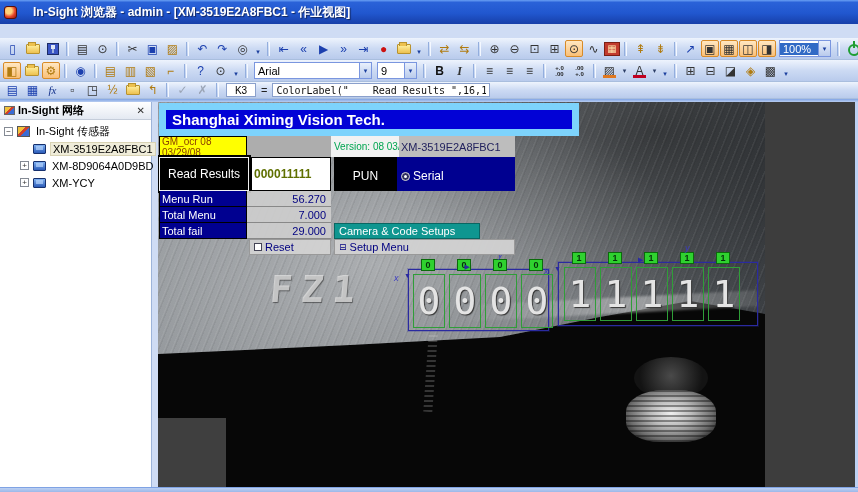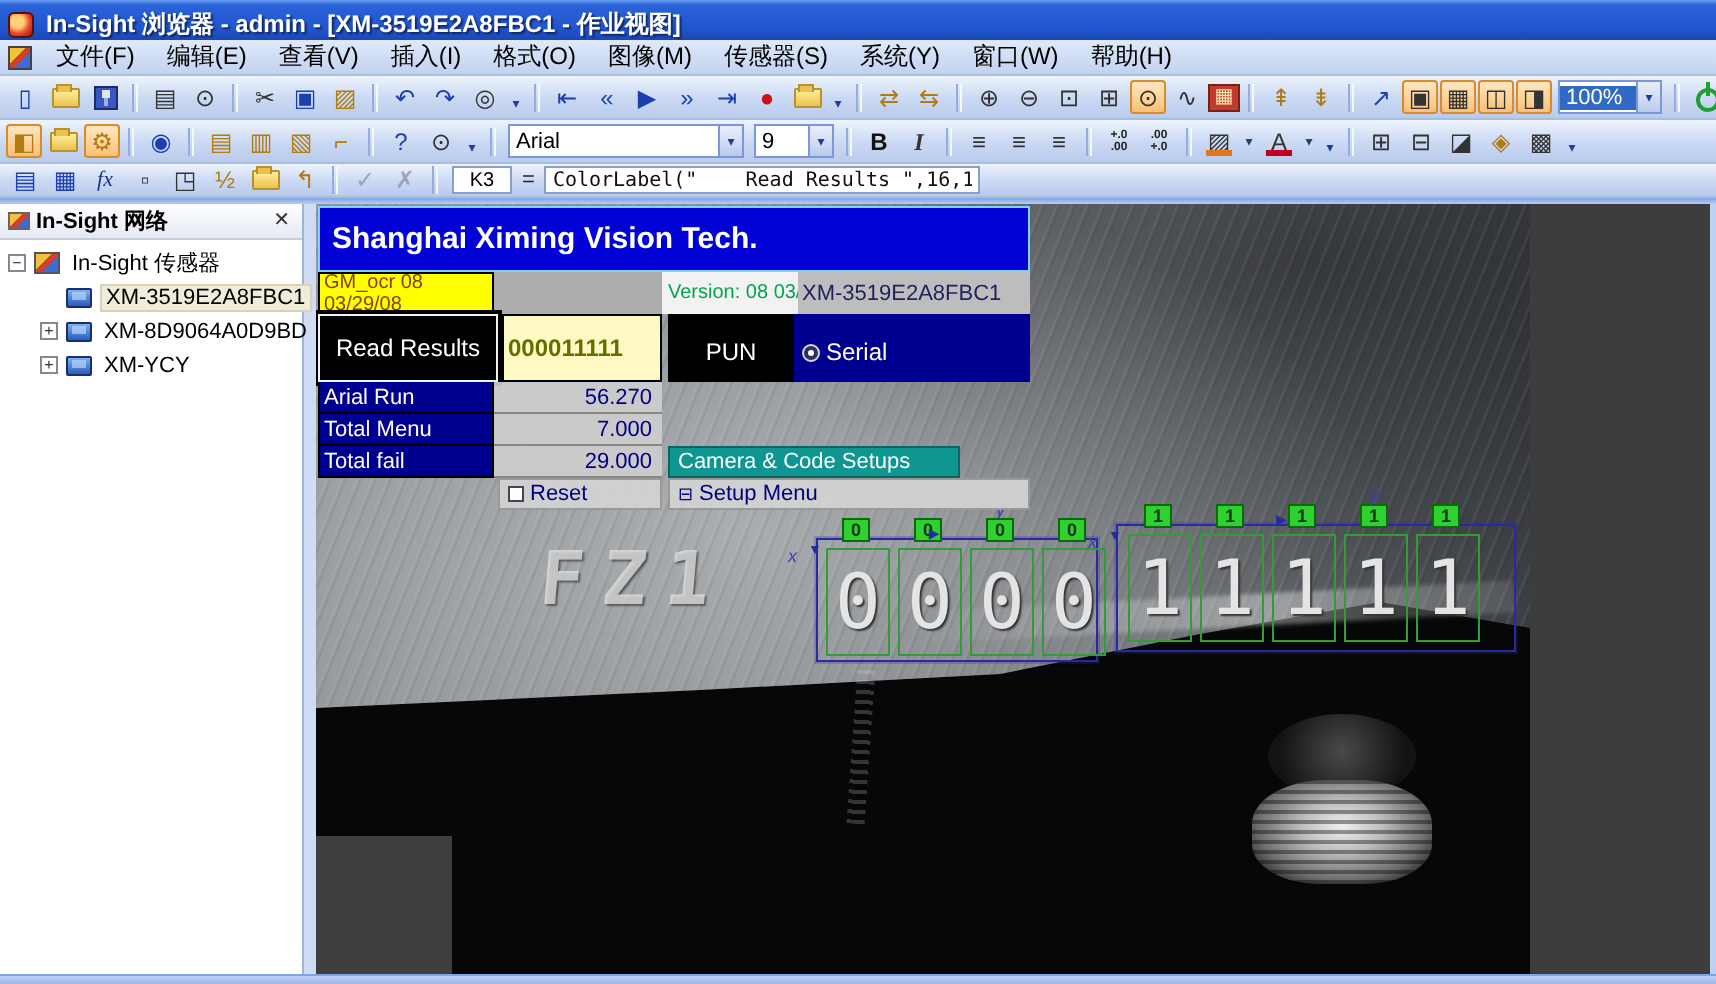--- a/index.html
+++ b/index.html
@@ -6,21 +6,21 @@
   html,body { background:#555; }
   #app {
     position:relative; width:858px; height:492px; overflow:hidden;
     font-family:"Liberation Sans","DejaVu Sans",sans-serif;
     background:#cfdcf4; -webkit-font-smoothing:antialiased;
   }
   
   .titlebar {
     position:absolute; left:0; top:0; width:858px; height:24px;
     background:linear-gradient(180deg,#6aa0f4 0%,#2a62d8 10%,#2157cf 55%,#173fa9 100%);
-    display:flex; align-items:center; gap:6px; padding:0 4px;
+    display:flex; align-items:center; gap:16px; padding:0 4px;
     color:#fff; font-size:12px; font-weight:bold; text-shadow:1px 1px 1px #12265e;
   }
   .app-icon { width:13px; height:13px; border-radius:3px;
     background:radial-gradient(circle at 35% 35%, #ffd27a 0 30%, #e8452a 60%, #8c1a10 100%);
     border:1px solid #5a1008; flex:0 0 auto; }
   
   .menubar {
     position:absolute; left:0; top:20px; width:858px; height:18px;
     background:linear-gradient(#dfe9f9,#c2d2ef); border-bottom:1px solid #aabede;
     display:flex; align-items:center; font-size:12px; color:#000; padding-left:2px;
@@ -132,32 +132,32 @@
   .region { position:absolute; border:1px solid #2a2aa0; box-shadow:0 0 0 1px rgba(42,42,160,.25); }
   .digit-cell { position:absolute; border:1px solid #2f9e38; display:flex; align-items:center; justify-content:center;
     font-family:"DejaVu Sans Mono",monospace; font-size:38px; color:#e4e4e4; text-shadow:1px 1px 1px #333; }
   .chip { position:absolute; width:14px; height:12px; background:#2fd12f; border:1px solid #0b6b0b;
     color:#05320a; font-size:9px; font-weight:bold; display:flex; align-items:center; justify-content:center; z-index:5; }
   .ax { position:absolute; color:#3a3ac0; font-size:9px; font-style:italic; z-index:6; }
   .ax-arrow { position:absolute; color:#2a2aa0; font-size:7px; z-index:6; }
   
   .ovl { position:absolute; left:1px; top:1px; width:356px; height:152px; font-size:11px; z-index:10; }
   .ovl .cell { position:absolute; display:flex; align-items:center; }
-  .banner { left:0; top:0; width:356px; height:33px; background:#0202d6; color:#fff;
-    font-size:15px; font-weight:bold; padding-left:6px; border:1px solid #7dd3fc; }
+  .banner { left:0; top:0; width:420px; height:33px; background:#0202d6; color:#fff;
+    font-size:15px; font-weight:bold; padding-left:6px; border:7px solid #7dd3fc; }
   .c-program { left:0; top:33px; width:88px; height:21px; background:#ffff00; color:#8b4000;
     font-size:10px; padding-left:2px; border:1px solid #000; }
   .c-gap2 { left:88px; top:33px; width:84px; height:21px; background:#adadad; }
   .c-version { left:172px; top:33px; width:68px; height:21px; background:#f2f2f2; color:#00a550;
     font-size:10px; padding-left:3px; white-space:nowrap; overflow:hidden; }
   .c-sensorid { left:240px; top:33px; width:116px; height:21px; background:#bdbdbd; color:#22225e;
     font-size:11px; padding-left:2px; }
   .c-readbtn { left:0; top:54px; width:90px; height:34px; background:#000; color:#fff; justify-content:center;
     border:1px solid #f2f2f2; outline:2px solid #000; font-size:12px; }
-  .c-readval { left:92px; top:54px; width:80px; height:34px; background:#fef9c3; color:#5f7000;
+  .c-readval { left:92px; top:54px; width:80px; height:34px; background:#ffffff; color:#5f7000;
     font-weight:bold; font-size:12px; padding-left:2px; border:1px solid #000; }
   .c-mode { left:175px; top:54px; width:63px; height:34px; background:#000; color:#fff; justify-content:center;
     align-items:flex-start; padding-top:3px; font-size:12px; }
   .c-serial { left:238px; top:54px; width:118px; height:34px; background:#000090; color:#fff;
     align-items:flex-start; padding:3px 0 0 4px; gap:3px; font-size:12px; }
   .radio { width:9px; height:9px; border-radius:50%; border:1px solid #d8d8d8; background:#303060;
     position:relative; margin-top:2px; flex:0 0 auto; }
   .radio::after { content:""; position:absolute; left:2px; top:2px; width:3px; height:3px; border-radius:50%; background:#fff; }
   #stats-rows { position:absolute; left:0; top:88px; width:172px; }
   .stat-row { height:16px; display:flex; }
@@ -174,35 +174,20 @@
 </head>
 <body>
 
 <div id="app">
 
   <div class="titlebar">
     <span class="app-icon"></span>
     <span>In-Sight 浏览器 - admin - [XM-3519E2A8FBC1 - 作业视图]</span>
   </div>
 
-  <div class="menubar">
-    <span class="mdi-icon"></span>
-    <span id="menu-items" style="display: flex;">
-        <span class="menu-item">文件(F)</span>
-        <span class="menu-item">编辑(E)</span>
-        <span class="menu-item">查看(V)</span>
-        <span class="menu-item">插入(I)</span>
-        <span class="menu-item">格式(O)</span>
-        <span class="menu-item">图像(M)</span>
-        <span class="menu-item">传感器(S)</span>
-        <span class="menu-item">系统(Y)</span>
-        <span class="menu-item">窗口(W)</span>
-        <span class="menu-item">帮助(H)</span>
-      </span>
-  </div>
 
   <div class="tb" id="tb1">
       <span class="tbi c-blue">▯</span>
       <span class="tbi">
         <span class="ic-folder"></span>
       </span>
       <span class="tbi">
         <span class="ic-save"></span>
       </span>
       <span class="grip"></span>
@@ -381,21 +366,21 @@
         <div class="cell c-sensorid">XM-3519E2A8FBC1</div>
         <div class="cell c-readbtn">Read Results</div>
         <div class="cell c-readval">000011111</div>
         <div class="cell c-mode">PUN</div>
         <div class="cell c-serial">
           <span class="radio"></span>
           <span>Serial</span>
         </div>
         <div id="stats-rows">
             <div class="stat-row">
-              <div class="stat-label">Arial Run</div>
+              <div class="stat-label">Menu Run</div>
               <div class="stat-value">56.270</div>
             </div>
             <div class="stat-row">
               <div class="stat-label">Total Menu</div>
               <div class="stat-value">7.000</div>
             </div>
             <div class="stat-row">
               <div class="stat-label">Total fail</div>
               <div class="stat-value">29.000</div>
             </div>

